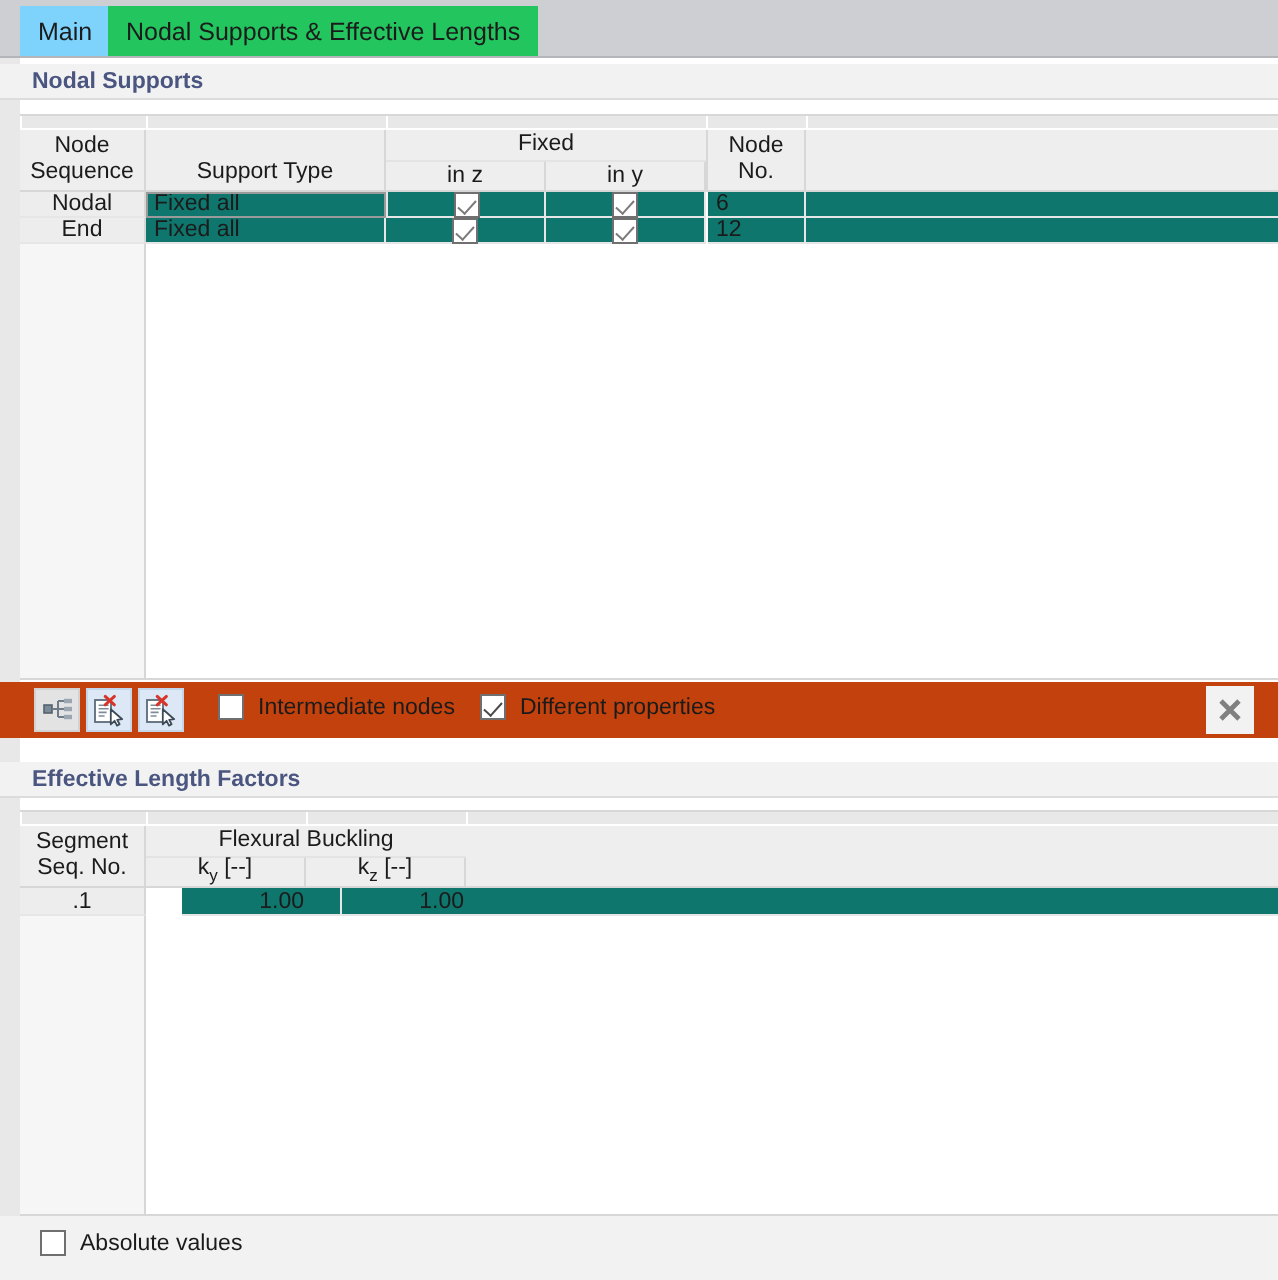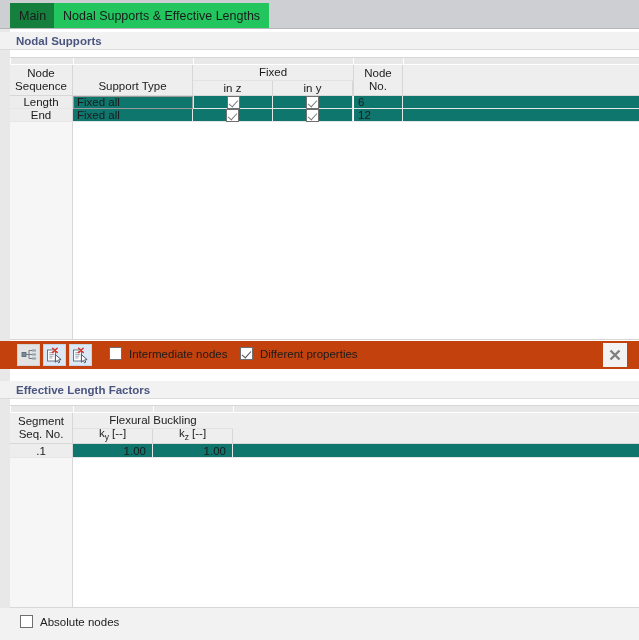--- a/index.html
+++ b/index.html
@@ -40,21 +40,21 @@
     display: flex;
     align-items: center;
     justify-content: center;
     font-size: 12.5px;
     color: #1b1b1b;
     padding: 0 9px;
     white-space: nowrap;
   }
   .tab.plain {
     left: 10px;
-    background: #15803d;
+    background: #7dd3fc;
   }
   .tab.active {
     left: 54px;
     background: #22c55e;
   }
 
   
   .section-header {
     position: absolute;
     left: 0;
@@ -120,21 +120,21 @@
     align-items: center;
     font-size: 11.5px;
     color: #1b1b1b;
     background: #0f766e;
   }
   .dcell.rowhdr {
     background: #ededed;
     justify-content: center;
   }
   .dcell.left  { justify-content: flex-start; padding-left: 4px; }
-  .dcell.right { justify-content: flex-end;   padding-right: 6px; }
+  .dcell.right { justify-content: flex-end;   padding-right: 18px; margin-left: 18px; }
   .dcell.center{ justify-content: center; }
 
   .focusbox {
     outline: 1px solid #9a9a9a;
     outline-offset: -1px;
   }
 
   
   .gridbody-rowhdr {
     position: absolute;
@@ -283,21 +283,21 @@
   <div class="cellline" style="left:343px; top:7px; width:1px; height:31px;"></div>
 
   <div class="hcell two" style="left:344px; top:7px; width:49px; height:31px; border-right:1px solid #d7d7d7; border-bottom:1px solid #d7d7d7;">
     <span>Node</span>
     <span>No.</span>
   </div>
 
   <div class="hcell" style="left:393px; top:7px; width:236px; height:31px; border-bottom:1px solid #d7d7d7;"></div>
 
   <div class="dcell rowhdr" style="left:0px; top:38px; width:63px; height:13px; border-right:1px solid #d7d7d7; border-bottom:1px solid #e6e6e6;">
-    <span>Length</span>
+    <span>Nodal</span>
   </div>
   <div class="dcell left focusbox" style="left:63px; top:38px; width:120px; height:13px; border-bottom:1px solid #e6e6e6;">
     <span>Fixed all</span>
   </div>
   <div class="dcell center" style="left:183px; top:38px; width:80px; height:13px; border-right:1px solid #e6e6e6; border-left:1px solid #e6e6e6; border-bottom:1px solid #e6e6e6;">
     <span class="chk on"></span>
   </div>
   <div class="dcell center" style="left:263px; top:38px; width:80px; height:13px; border-right:1px solid #e6e6e6; border-bottom:1px solid #e6e6e6;">
     <span class="chk on"></span>
   </div>
@@ -416,15 +416,15 @@
   </div>
   <div class="dcell" style="left:223px; top:38px; width:406px; height:14px; border-bottom:1px solid #e6e6e6;"></div>
 
   <div class="gridbody-rowhdr" style="left:0px; top:52px; width:63px; height:150px;"></div>
   <div style="position:absolute; left:63px; top:52px; width:566px; height:150px; background:#ffffff;"></div>
 </div>
 
 <div class="footerbar" style="top:608px; height:32px;">
   <div class="cbrow" style="left:20px; top:7px;">
     <span class="box"></span>
-    <span>Absolute nodes</span>
+    <span>Absolute values</span>
   </div>
 </div>
 
 </body></html>

